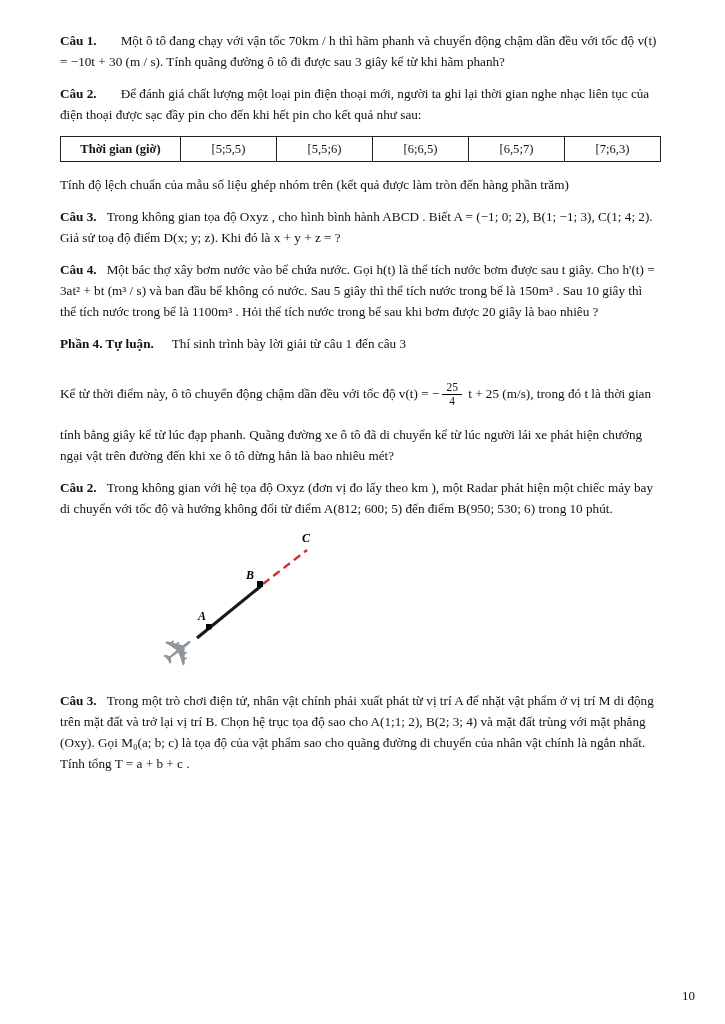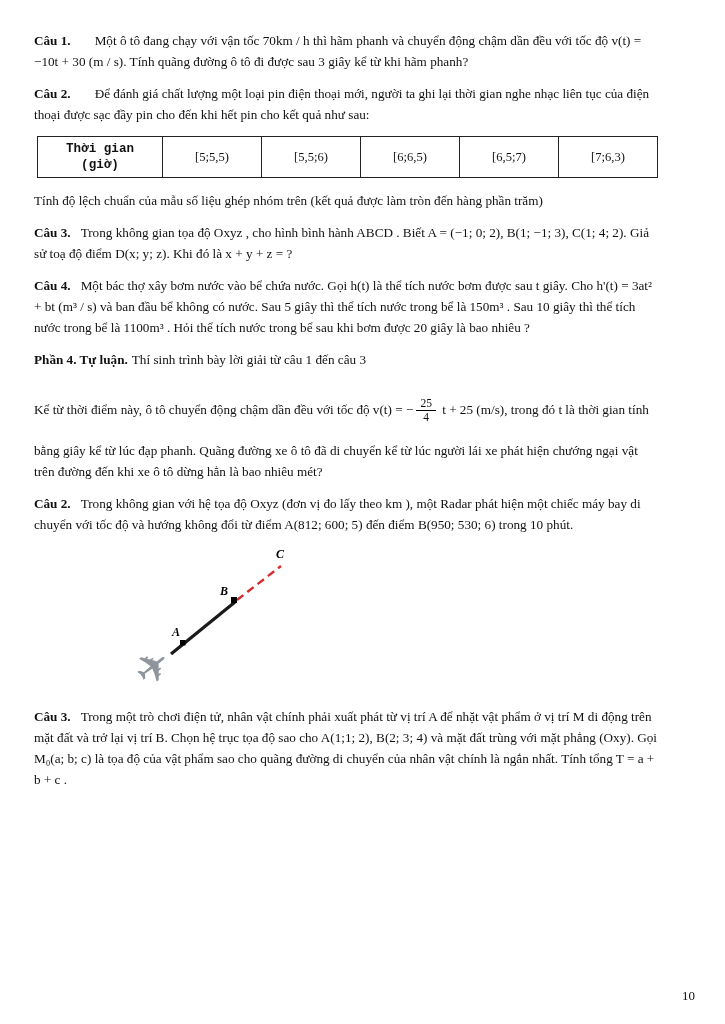--- a/index.html
+++ b/index.html
@@ -6,39 +6,39 @@
   .page {
     position: relative;
     width: 725px;
     height: 1024px;
     background: #ffffff;
     font-family: "Liberation Serif", "DejaVu Serif", serif;
     font-size: 13.2px;
     color: #111;
     overflow: hidden;
   }
-  .content { padding: 30px 64px 0 34px; }
+  .content { padding: 30px 64px 0 60px; }
   p.q { margin: 0 0 11px 0; line-height: 21px; text-align: left; }
   .qlabel { font-weight: bold; margin-right: 10px; }
   .qlabel.tabbed { margin-right: 24px; }
-  .seclabel { font-weight: bold; margin-right: 4px; }
+  .seclabel { font-weight: bold; margin-right: 18px; }
 
   table.freq-table {
     border-collapse: collapse;
     margin: 4px auto 12px auto;
   }
   .freq-table td {
     border: 1px solid #222;
     text-align: center;
     vertical-align: middle;
     padding: 4px 8px;
     font-size: 12.6px;
     line-height: 16px;
   }
-  .freq-table td.c0 { width: 108px; font-weight: bold; font-family: Liberation Mono, monospace; }
+  .freq-table td.c0 { width: 108px; font-weight: bold; }
   .freq-table td.cn { width: 82px; }
 
   .frac {
     display: inline-block;
     vertical-align: middle;
     text-align: center;
     font-size: 11.5px;
     line-height: 1.15;
     margin: 16px 3px;
   }

